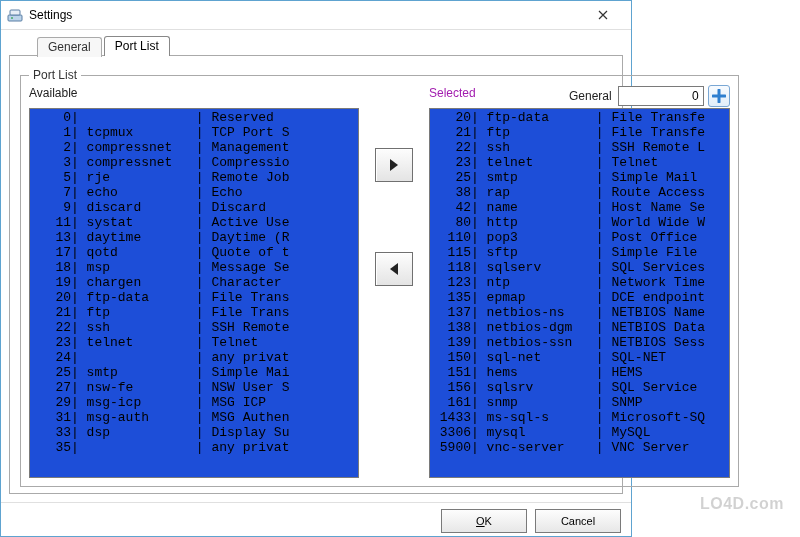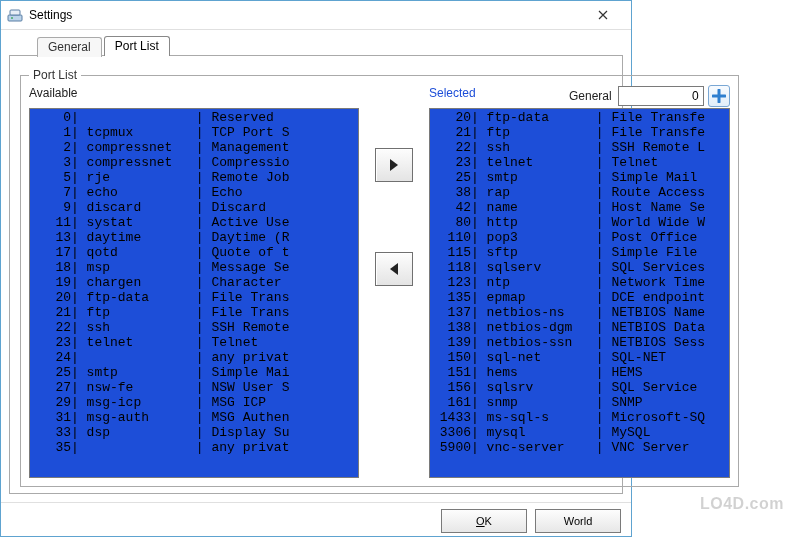--- a/index.html
+++ b/index.html
@@ -103,21 +103,21 @@
     height: 20px;
     margin-bottom: 2px;
   }
   .headers-row .lbl-available {
     width: 330px;
     font-size: 12px;
     color: #222;
     padding-left: 0;
   }
   .headers-row .mid-spacer { width: 70px; }
-  .headers-row .lbl-selected { width: 140px; font-size: 12px; color: #1d4ed8; }
+  .headers-row .lbl-selected { width: 140px; font-size: 12px; color: #a21caf; }
   .headers-row .userport-area {
     flex: 1;
     display: flex;
     align-items: center;
     justify-content: flex-end;
     gap: 4px;
   }
   .userport-area .lbl-userport { font-size: 12px; color: #222; margin-right: 2px; }
   .userport-input {
     width: 86px;
@@ -332,17 +332,17 @@
  5900| vnc-server    | VNC Server</div>
             </div>
           </div>
         </div>
       </fieldset>
     </div>
   </div>
 
   <div class="footer">
     <button class="winbtn"><span class="ul" id="ok-u">O</span><span id="ok-rest">K</span></button>
-    <button class="winbtn">World</button>
+    <button class="winbtn">Cancel</button>
   </div>
 
   <div class="watermark">LO4D.com</div>
 </div>
 
 </body></html>

